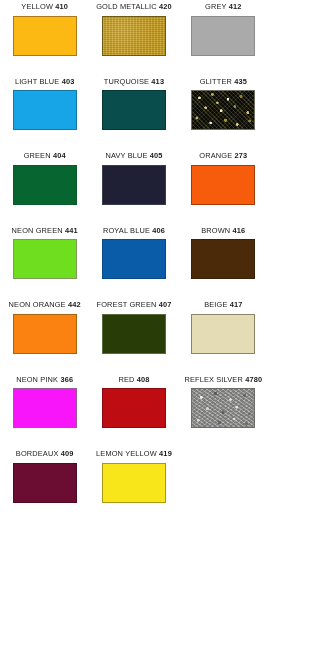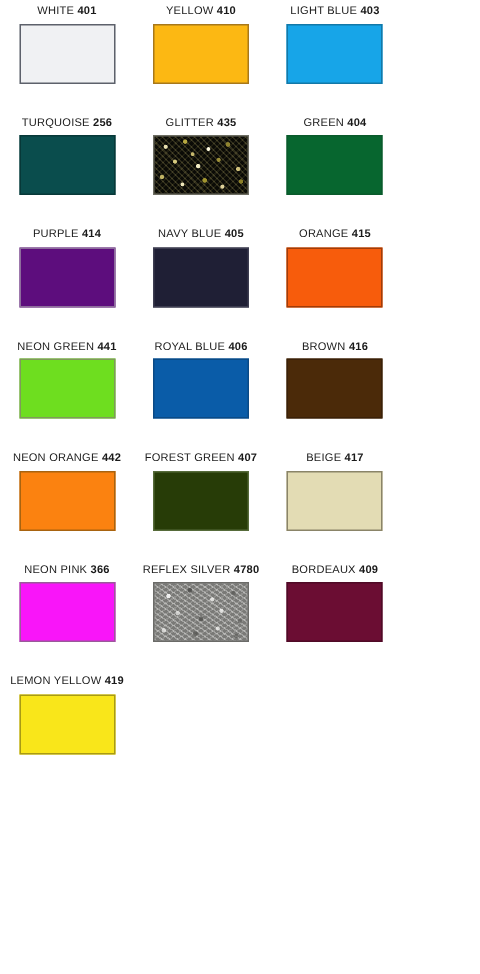--- a/index.html
+++ b/index.html
@@ -101,53 +101,53 @@
       radial-gradient(circle at 88% 92%, rgba(92,92,89,0.66) 0 1.2px, rgba(0,0,0,0) 1.7px),
       repeating-linear-gradient(35deg, rgba(255,255,255,0.20) 0 1px, rgba(60,60,58,0.22) 1px 3px),
       repeating-linear-gradient(-35deg, rgba(235,235,233,0.16) 0 1px, rgba(70,70,68,0.18) 1px 3px);
   }
 </style>
 </head>
 <body>
 
 <div id="swatch-grid">
     <div class="swatch-cell">
-      <div class="swatch-label"><span class="name">WHITE</span> <span class="code">401</span></div>
-      <div class="swatch-chip" style="background-color: rgb(240, 241, 243); border-color: rgb(93, 97, 107);"></div>
+      <div class="swatch-label"><span class="name">YELLOW</span> <span class="code">410</span></div>
+      <div class="swatch-chip" style="background-color: rgb(252, 184, 19); border-color: rgb(168, 120, 26);"></div>
     </div>
     <div class="swatch-cell">
-      <div class="swatch-label"><span class="name">YELLOW</span> <span class="code">410</span></div>
-      <div class="swatch-chip" style="background-color: rgb(252, 184, 19); border-color: rgb(168, 120, 26);"></div>
+      <div class="swatch-label"><span class="name">GOLD METALLIC</span> <span class="code">420</span></div>
+      <div class="swatch-chip tex-gold-metallic" style="background-color: rgb(196, 154, 26); border-color: rgb(109, 90, 18);"></div>
+    </div>
+    <div class="swatch-cell">
+      <div class="swatch-label"><span class="name">GREY</span> <span class="code">412</span></div>
+      <div class="swatch-chip" style="background-color: rgb(170, 170, 170); border-color: rgb(139, 139, 139);"></div>
     </div>
     <div class="swatch-cell">
       <div class="swatch-label"><span class="name">LIGHT BLUE</span> <span class="code">403</span></div>
       <div class="swatch-chip" style="background-color: rgb(23, 165, 232); border-color: rgb(19, 120, 168);"></div>
     </div>
     <div class="swatch-cell">
-      <div class="swatch-label"><span class="name">TURQUOISE</span> <span class="code">256</span></div>
+      <div class="swatch-label"><span class="name">TURQUOISE</span> <span class="code">413</span></div>
       <div class="swatch-chip" style="background-color: rgb(10, 77, 77); border-color: rgb(7, 56, 56);"></div>
     </div>
     <div class="swatch-cell">
       <div class="swatch-label"><span class="name">GLITTER</span> <span class="code">435</span></div>
       <div class="swatch-chip tex-glitter" style="background-color: rgb(20, 20, 12); border-color: rgb(110, 110, 99);"></div>
     </div>
     <div class="swatch-cell">
       <div class="swatch-label"><span class="name">GREEN</span> <span class="code">404</span></div>
       <div class="swatch-chip" style="background-color: rgb(7, 102, 47); border-color: rgb(10, 90, 44);"></div>
     </div>
     <div class="swatch-cell">
-      <div class="swatch-label"><span class="name">PURPLE</span> <span class="code">414</span></div>
-      <div class="swatch-chip" style="background-color: rgb(93, 13, 125); border-color: rgb(141, 109, 156);"></div>
-    </div>
-    <div class="swatch-cell">
       <div class="swatch-label"><span class="name">NAVY BLUE</span> <span class="code">405</span></div>
       <div class="swatch-chip" style="background-color: rgb(31, 31, 53); border-color: rgb(60, 60, 80);"></div>
     </div>
     <div class="swatch-cell">
-      <div class="swatch-label"><span class="name">ORANGE</span> <span class="code">415</span></div>
+      <div class="swatch-label"><span class="name">ORANGE</span> <span class="code">273</span></div>
       <div class="swatch-chip" style="background-color: rgb(247, 92, 12); border-color: rgb(160, 60, 8);"></div>
     </div>
     <div class="swatch-cell">
       <div class="swatch-label"><span class="name">NEON GREEN</span> <span class="code">441</span></div>
       <div class="swatch-chip" style="background-color: rgb(110, 222, 31); border-color: rgb(127, 154, 90);"></div>
     </div>
     <div class="swatch-cell">
       <div class="swatch-label"><span class="name">ROYAL BLUE</span> <span class="code">406</span></div>
       <div class="swatch-chip" style="background-color: rgb(10, 92, 168); border-color: rgb(10, 74, 134);"></div>
     </div>
@@ -165,20 +165,24 @@
     </div>
     <div class="swatch-cell">
       <div class="swatch-label"><span class="name">BEIGE</span> <span class="code">417</span></div>
       <div class="swatch-chip" style="background-color: rgb(227, 220, 180); border-color: rgb(138, 132, 104);"></div>
     </div>
     <div class="swatch-cell">
       <div class="swatch-label"><span class="name">NEON PINK</span> <span class="code">366</span></div>
       <div class="swatch-chip" style="background-color: rgb(249, 21, 249); border-color: rgb(154, 90, 154);"></div>
     </div>
     <div class="swatch-cell">
+      <div class="swatch-label"><span class="name">RED</span> <span class="code">408</span></div>
+      <div class="swatch-chip" style="background-color: rgb(189, 13, 19); border-color: rgb(138, 10, 15);"></div>
+    </div>
+    <div class="swatch-cell">
       <div class="swatch-label"><span class="name">REFLEX SILVER</span> <span class="code">4780</span></div>
       <div class="swatch-chip tex-reflex-silver" style="background-color: rgb(154, 154, 151); border-color: rgb(107, 107, 104);"></div>
     </div>
     <div class="swatch-cell">
       <div class="swatch-label"><span class="name">BORDEAUX</span> <span class="code">409</span></div>
       <div class="swatch-chip" style="background-color: rgb(107, 13, 51); border-color: rgb(79, 10, 38);"></div>
     </div>
     <div class="swatch-cell">
       <div class="swatch-label"><span class="name">LEMON YELLOW</span> <span class="code">419</span></div>
       <div class="swatch-chip" style="background-color: rgb(249, 230, 26); border-color: rgb(168, 154, 20);"></div>

